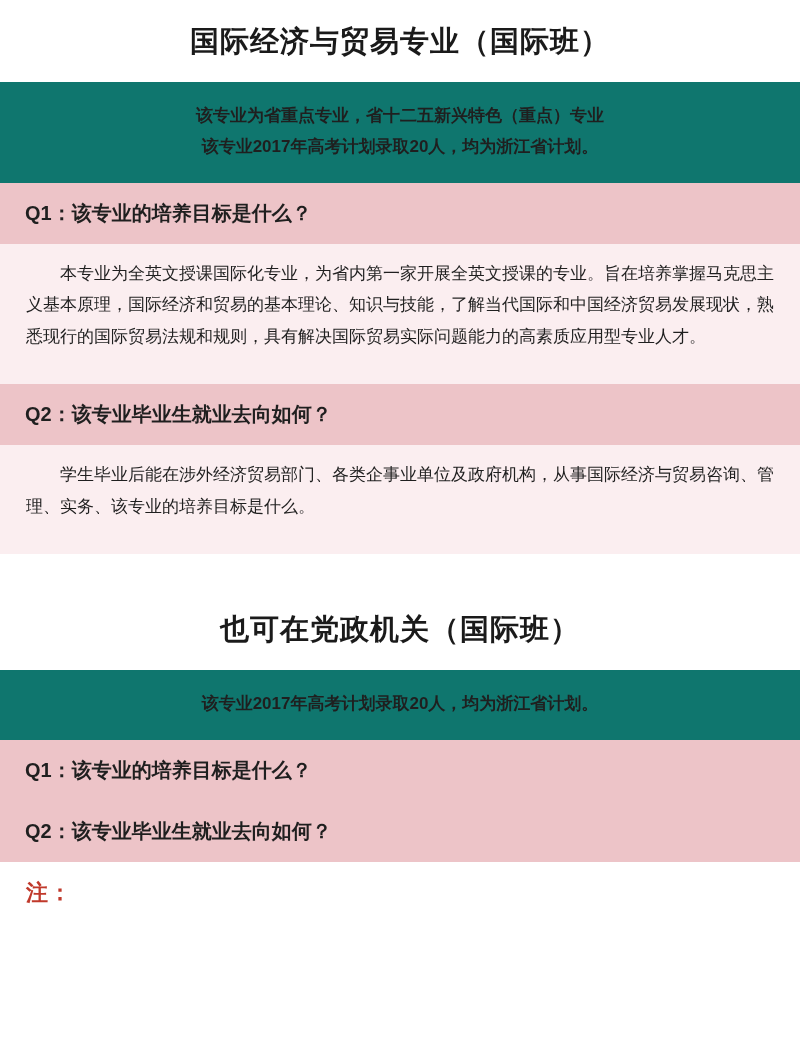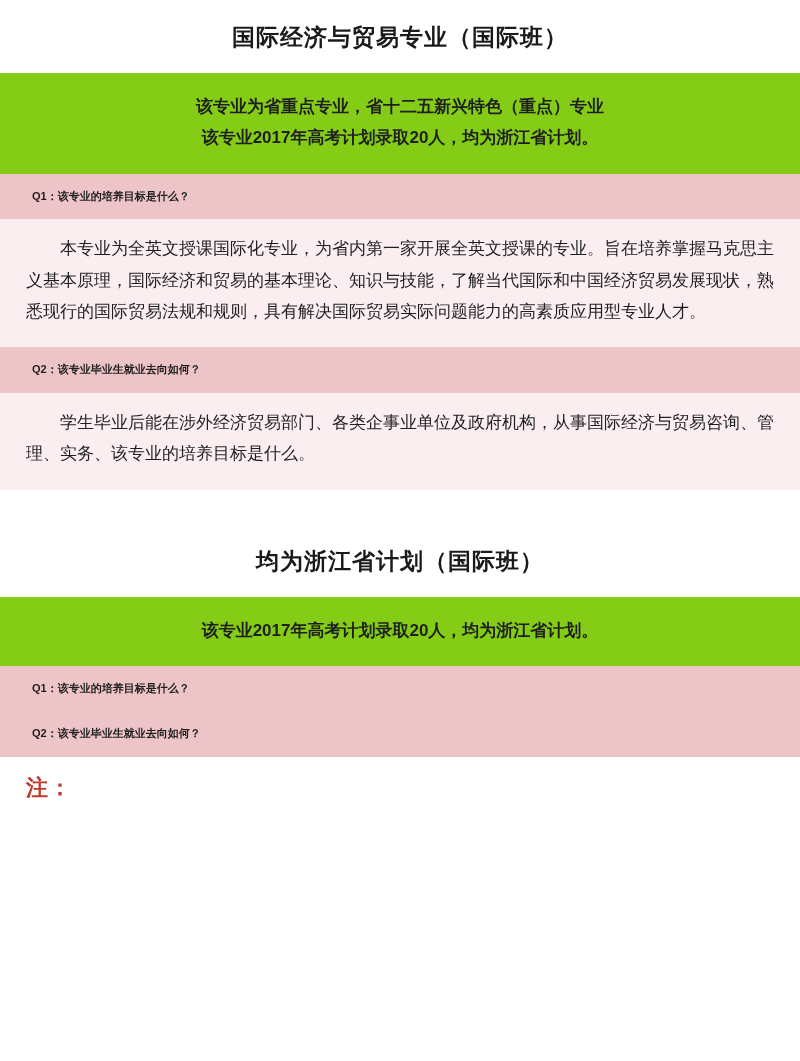--- a/index.html
+++ b/index.html
@@ -12,49 +12,49 @@
   }
   .page {
     width: 800px;
     min-height: 1061px;
     background: #ffffff;
     position: relative;
     padding: 0;
   }
   .section-title {
     text-align: center;
-    font-size: 23px;
+    font-size: 29px;
     font-weight: bold;
     color: #1a1a1a;
     letter-spacing: 1px;
     padding: 22px 0 20px 0;
   }
   .band {
     width: 800px;
     padding: 16px 22px;
     font-size: 17px;
     color: #1f1f1f;
     line-height: 1.75;
   }
   .band-intro {
-    background: #84cc16;
+    background: #0f766e;
     text-align: center;
     font-weight: bold;
     padding: 18px 22px 20px 22px;
     line-height: 1.85;
   }
   .band-q {
     background: #edc4c8;
     font-weight: bold;
-    font-size: 11px;
-    padding: 13px 22px 13px 32px;
+    font-size: 20px;
+    padding: 13px 22px 13px 25px;
   }
   .band-a {
     background: #fbeef0;
-    padding: 14px 26px 20px 26px;
+    padding: 14px 26px 32px 26px;
     line-height: 1.85;
     text-align: justify;
   }
   .band-a .indent { display: inline-block; width: 2em; }
   .gap { height: 34px; background: #ffffff; }
   .notes {
     padding: 16px 22px 10px 26px;
   }
   .notes-title {
     color: #c0392b;
@@ -77,21 +77,21 @@
   </div>
 
   <div class="band band-q">Q1：该专业的培养目标是什么？</div>
   <div class="band band-a"><span class="indent"></span><span>本专业为全英文授课国际化专业，为省内第一家开展全英文授课的专业。旨在培养掌握马克思主义基本原理，国际经济和贸易的基本理论、知识与技能，了解当代国际和中国经济贸易发展现状，熟悉现行的国际贸易法规和规则，具有解决国际贸易实际问题能力的高素质应用型专业人才。</span></div>
 
   <div class="band band-q">Q2：该专业毕业生就业去向如何？</div>
   <div class="band band-a"><span class="indent"></span><span>学生毕业后能在涉外经济贸易部门、各类企事业单位及政府机构，从事国际经济与贸易咨询、管理、实务、该专业的培养目标是什么。</span></div>
 
   <div class="gap"></div>
 
-  <div class="section-title">均为浙江省计划（国际班）</div>
+  <div class="section-title">也可在党政机关（国际班）</div>
 
   <div class="band band-intro">
     <div>该专业2017年高考计划录取20人，均为浙江省计划。</div>
   </div>
 
   <div class="band band-q">Q1：该专业的培养目标是什么？</div>
 
   <div class="band band-q">Q2：该专业毕业生就业去向如何？</div>
 
   <div class="notes">

